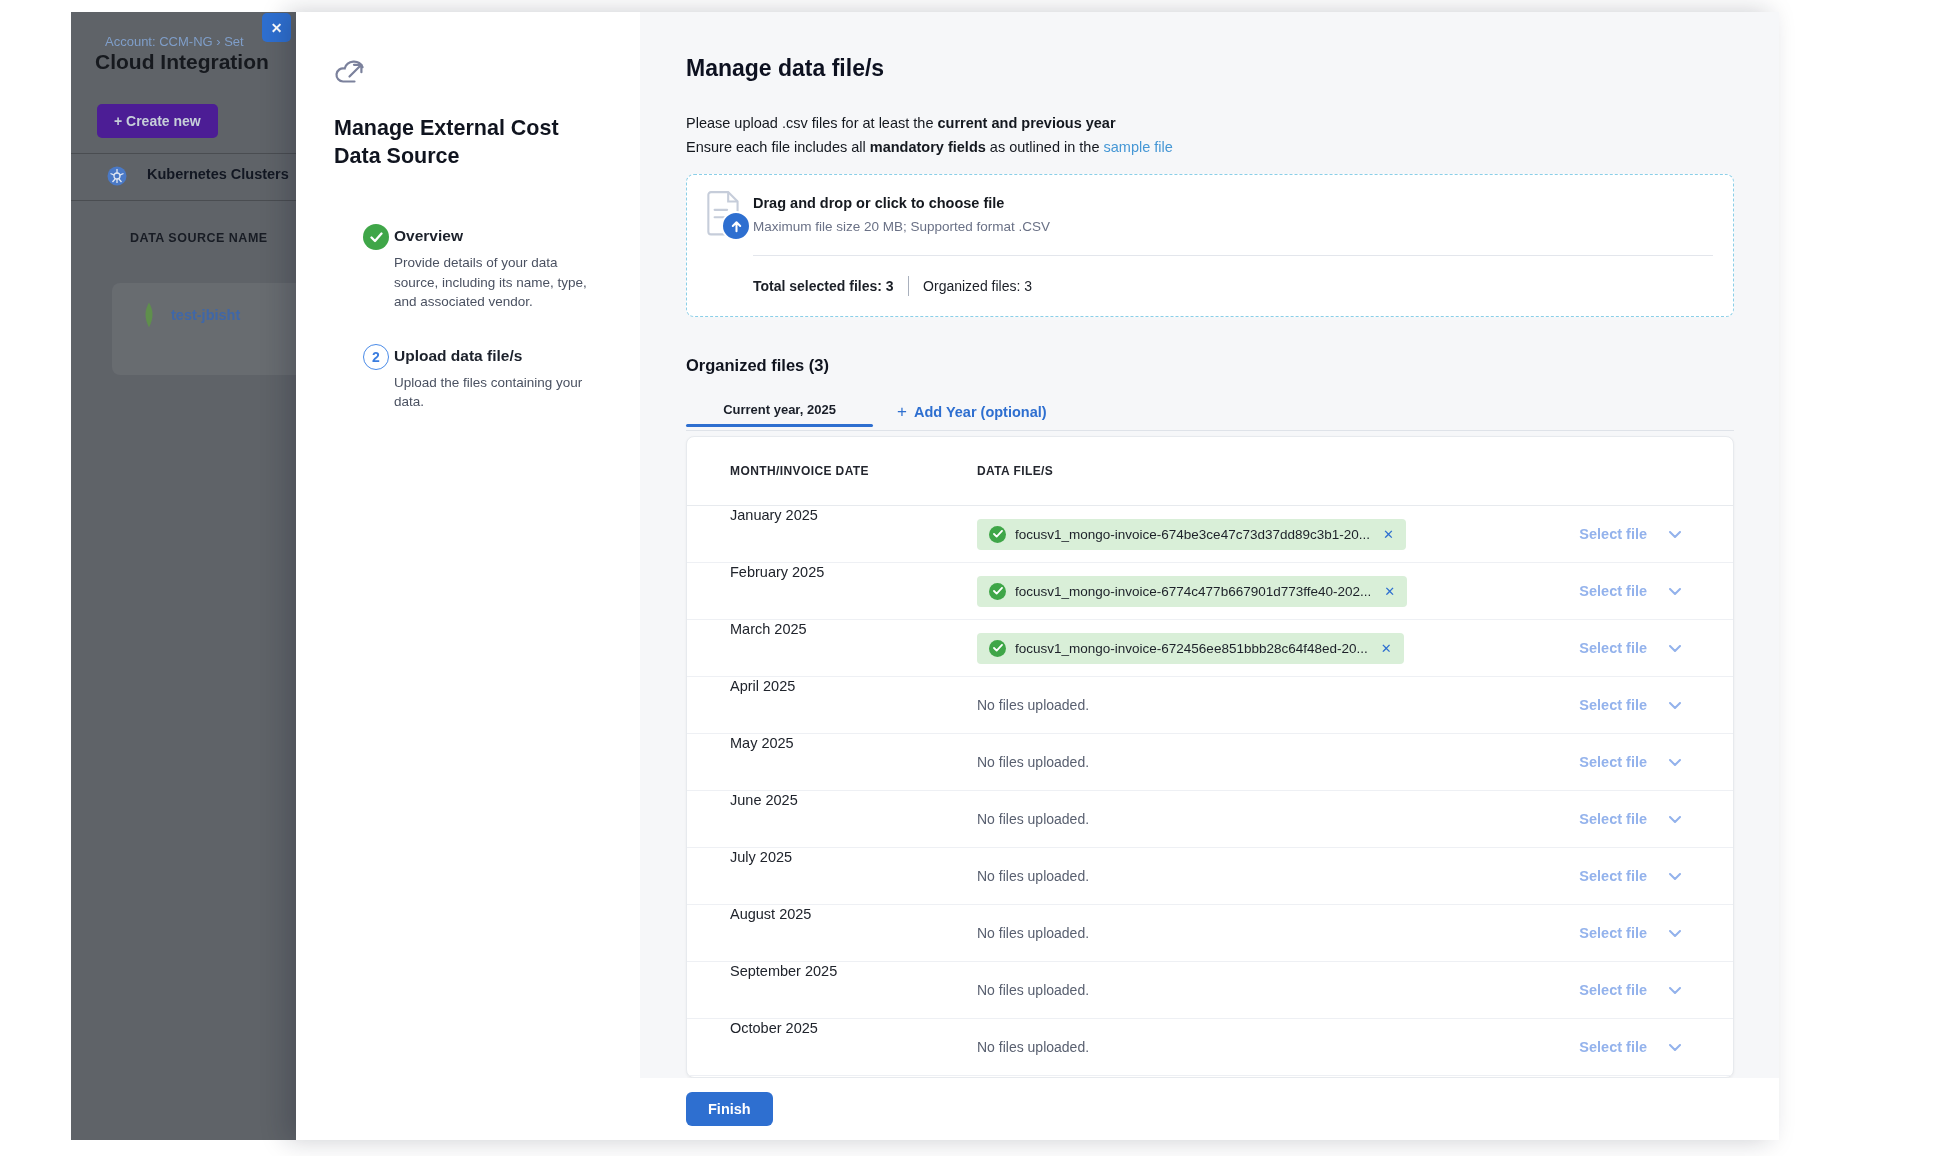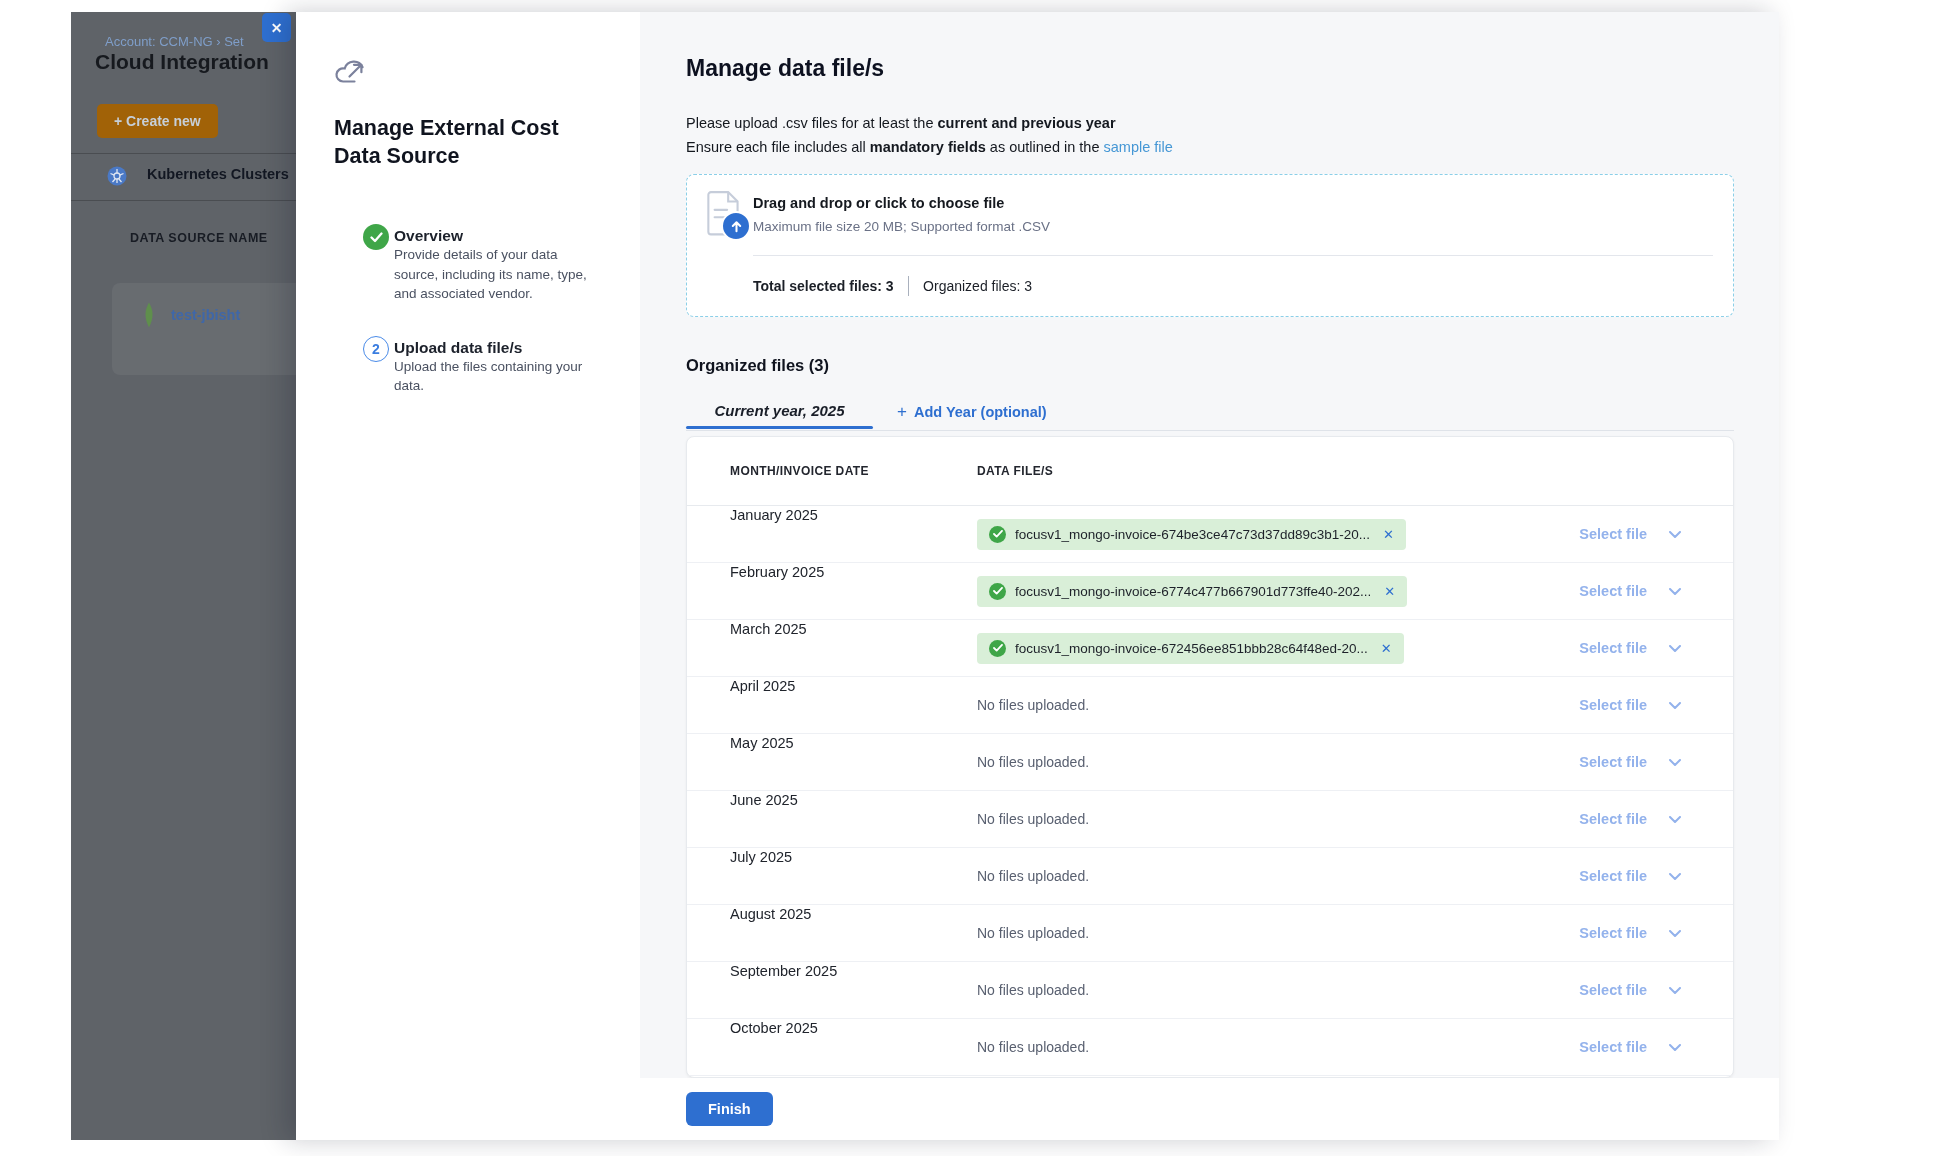--- a/index.html
+++ b/index.html
@@ -11,21 +11,21 @@
     color: #1c2128;
     overflow: hidden;
   }
   
   .underlay {
     position:absolute; left:71px; top:12px; width:251px; height:1128px;
     background: var(--dim-bg, #5f6368); overflow:hidden;
   }
   .u-breadcrumb { position:absolute; left:34px; top:22px; font-size:13px; color:#7f9ec9; white-space:nowrap; }
   .u-title { position:absolute; left:24px; top:38px; font-size:21px; font-weight:700; color:#16191e; white-space:nowrap; }
-  .u-create { position:absolute; left:26px; top:92px; background:#a16207; color:#c6cfd9; font-size:14px; font-weight:600;
+  .u-create { position:absolute; left:26px; top:92px; background:#4c1d95; color:#c6cfd9; font-size:14px; font-weight:600;
     border:none; border-radius:5px; padding:9px 17px; white-space:nowrap; }
   .u-div1 { position:absolute; left:0; right:0; top:141px; height:1px; background:rgba(0,0,0,.22); }
   .u-div2 { position:absolute; left:0; right:0; top:188px; height:1px; background:rgba(0,0,0,.22); }
   .u-k8s { position:absolute; left:36px; top:154px; display:flex; gap:20px; }
   .u-k8s-label { font-size:14.5px; font-weight:700; color:#121722; white-space:nowrap; }
   .u-colheader { position:absolute; left:59px; top:219px; font-size:12.5px; font-weight:700; letter-spacing:.5px; color:#181c24; white-space:nowrap; }
   .u-card { position:absolute; left:41px; top:271px; width:210px; height:92px; background:rgba(255,255,255,.06); border-radius:8px; }
   .u-leaf { position:absolute; left:72px; top:290px; width:12px; height:26px; }
   .u-link { position:absolute; left:100px; top:295px; font-size:14.5px; font-weight:600; color:#3f67a8; white-space:nowrap; }
   
@@ -43,21 +43,21 @@
   .stepper { position:relative; width:344px; background:#fff; flex:none; }
   .cloud-icon { position:absolute; left:38px; top:46px; }
   .stepper-title { position:absolute; left:38px; top:103px; width:240px; font-size:21.5px; line-height:1.3; font-weight:700; color:#10141f; }
   .steps { position:absolute; left:36px; top:212px; width:272px; }
   .step { display:flex; gap:5px;justify-content:flex-end; }
   .step + .step { margin-top:32px; }
   .step-badge { flex:none; width:26px; height:26px; border-radius:50%; display:flex; align-items:center; justify-content:center; }
   .step-badge.done { background:var(--green,#3fa648); }
   .step-badge.current { background:#fff; border:1.5px solid #4a8be8; color:#3a7de0; font-size:14px; font-weight:600; }
   .step-label { font-size:15.5px; font-weight:700; color:#1c212b; padding-top:3px; }
-  .step-desc { font-size:13.5px; line-height:1.45; color:#4a5161; width:210px; }
+  .step-desc { margin-top:8px; font-size:13.5px; line-height:1.45; color:#4a5161; width:210px; }
   
   .content { position:relative; flex:1; background: var(--panel-bg, #f6f7f9); }
   .content-title { position:absolute; left:46px; top:43px; font-size:23px; font-weight:700; color:#0d1120; }
   .intro { position:absolute; left:46px; top:99px; font-size:14.5px; line-height:24px; color:#14181f; }
   .intro b { font-weight:700; }
   .intro a { color: var(--link-light, #4597d5); text-decoration:none; cursor:pointer; }
   .upload-box {
     position:absolute; left:46px; top:162px; width:1048px; height:143px;
     background:#fff; border:1.5px dashed var(--dashed-border,#8bcfe8); border-radius:8px; cursor:pointer;
   }
@@ -66,21 +66,21 @@
     background:var(--accent,#2e6fd0); border:2px solid #fff; display:flex; align-items:center; justify-content:center; }
   .upload-title { position:absolute; left:66px; top:20px; font-size:14.5px; font-weight:700; color:#15191f; }
   .upload-sub { position:absolute; left:66px; top:44px; font-size:13.5px; color:#6a7186; }
   .upload-div { position:absolute; left:66px; right:20px; top:80px; height:1px; background:#e3e6ec; }
   .upload-totals { position:absolute; left:66px; top:96px; height:30px; display:flex; align-items:center; font-size:14px; color:#1b1f27; }
   .upload-totals .tot { font-weight:700; }
   .tot-sep { width:1.5px; height:20px; background:#a9b0bd; margin:0 14px; }
   .org-heading { position:absolute; left:46px; top:344px; font-size:16.5px; font-weight:700; color:#10141f; }
   
   .tabs { position:absolute; left:46px; top:384px; width:1048px; height:35px; border-bottom:1px solid #dfe3e9; display:flex; align-items:flex-start; }
-  .tab-current { position:relative; width:187px; text-align:center; font-size:15px; font-weight:600; color:#1a1f29; padding-top:6px; cursor:pointer;font-style:italic; }
+  .tab-current { position:relative; width:187px; text-align:center; font-size:13px; font-weight:600; color:#1a1f29; padding-top:6px; cursor:pointer; }
   .tab-underline { position:absolute; left:0; right:0; bottom:-25px; height:3px; background:var(--accent,#2e6fd0); border-radius:2px; }
   .tab-current .tab-underline { bottom:-10px; }
   .tab-add { margin-left:24px; padding-top:6px; display:flex; gap:7px; align-items:baseline; font-size:14.5px; font-weight:700; color:var(--accent,#2e6fd0); cursor:pointer; }
   .tab-add .plus { font-size:17px; font-weight:400; }
   
   .card {
     position:absolute; left:46px; top:424px; width:1048px; height:642px;
     background:#fff; border:1px solid #e7eaee; border-radius:8px; overflow:hidden;
     box-shadow:0 1px 3px rgba(0,0,0,.05);
   }

